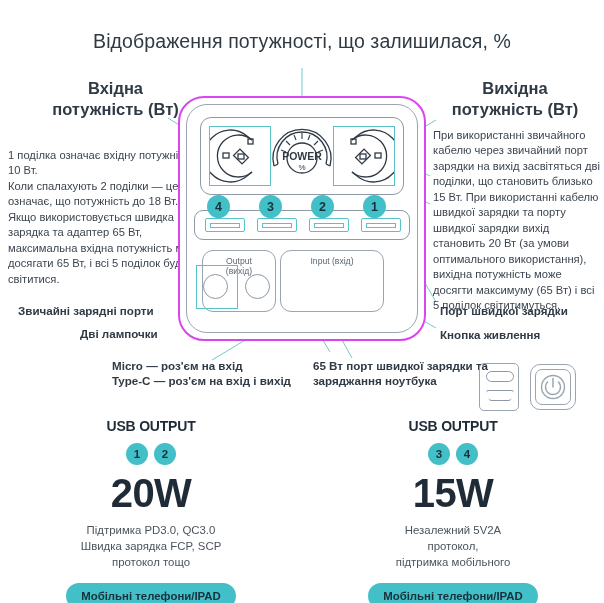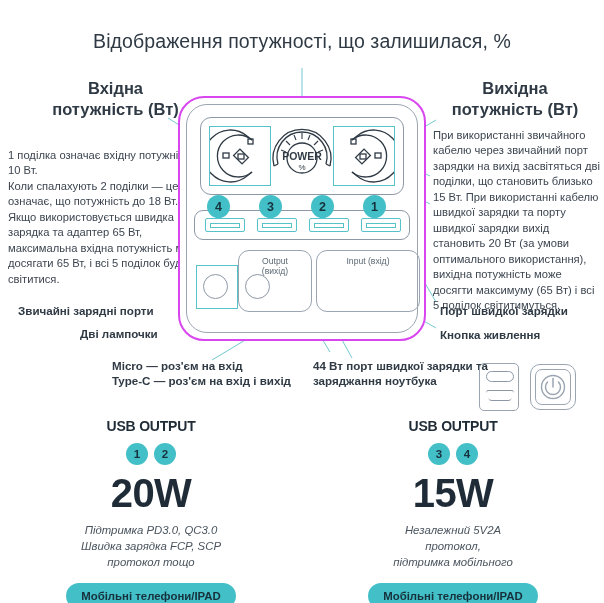--- a/index.html
+++ b/index.html
@@ -89,21 +89,21 @@
     background: #43bfc7; color: #17313d;
     font-size: 12.5px; font-weight: 700;
     display: flex; align-items: center; justify-content: center;
   }
   .bd4 { left: 207px; top: 195px; }
   .bd3 { left: 259px; top: 195px; }
   .bd2 { left: 311px; top: 195px; }
   .bd1 { left: 363px; top: 195px; }
 
   .grp {
-    position: absolute; border: 1.5px solid #9aa5b1; border-radius: 11px; margin-left: 36px;
+    position: absolute; border: 1.5px solid #9aa5b1; border-radius: 11px;
   }
   .grp-out { left: 22px; top: 152px; width: 74px; height: 62px; }
   .grp-in  { left: 100px; top: 152px; width: 104px; height: 62px; }
 
   .grp-label {
     position: absolute; left: 0; top: 5px; width: 100%;
     text-align: center; font-size: 8.6px; color: #5b6873; line-height: 1.18;
   }
   .circ-port {
     position: absolute; width: 25px; height: 25px; border-radius: 50%;
@@ -148,21 +148,21 @@
   .col { flex: 1; text-align: center; padding-top: 10px; }
   .col-title { font-size: 14px; font-weight: 700; color: #1f2b36; letter-spacing: -.2px; }
   .chips { margin-top: 9px; display: flex; justify-content: center; gap: 6px; }
   .chip {
     width: 22px; height: 22px; border-radius: 50%;
     background: #43bfc7; color: #17313d;
     font-size: 11.5px; font-weight: 700;
     display: flex; align-items: center; justify-content: center;
   }
   .watt { margin-top: 6px; font-size: 40px; font-weight: 700; color: #1f2b36; letter-spacing: -.6px; }
-  .desc { margin-top: 6px; font-size: 11.4px; line-height: 1.42; color: #4a545e; padding: 0 24px; font-style: italic; }
+  .desc { margin-top: 6px; font-size: 11.4px; line-height: 1.42; color: #4a545e; padding: 0 24px; }
   .pill {
     display: inline-block; margin-top: 12px;
     background: #43bfc7; color: #16303c;
     font-size: 11.4px; font-weight: 700;
     border-radius: 14px; padding: 7px 15px;
   }
 </style>
 </head>
 <body>
 
@@ -198,21 +198,21 @@
   <div class="hdr-right" style="white-space:pre-line">Вихідна
 потужність (Вт)</div>
   <div class="para-right" style="white-space:pre-line">При використанні звичайного кабелю через звичайний порт зарядки на вихід засвітяться дві поділки, що становить близько 15 Вт. При використанні кабелю швидкої зарядки та порту швидкої зарядки вихід становить 20 Вт (за умови оптимального використання), вихідна потужність може досягти максимуму (65 Вт) і всі 5 поділок світитимуться.</div>
 
   <div class="callout c-ports">Звичайні зарядні порти</div>
   <div class="callout c-lamps">Дві лампочки</div>
   <div class="callout c-micro" style="white-space:pre-line">Micro — роз'єм на вхід
 Type-C — роз'єм на вхід і вихід</div>
   <div class="callout c-power">Кнопка живлення</div>
   <div class="callout c-fast">Порт швидкої зарядки</div>
-  <div class="callout c-65w" style="white-space:pre-line">44 Вт порт швидкої зарядки та
+  <div class="callout c-65w" style="white-space:pre-line">65 Вт порт швидкої зарядки та
 заряджання ноутбука</div>
 
   <div class="device">
     <div class="device-inner"></div>
 
     <div class="screen">
 
       <div class="gauge left">
         <div class="gauge-box"></div>
         <svg viewBox="0 0 62 60">

